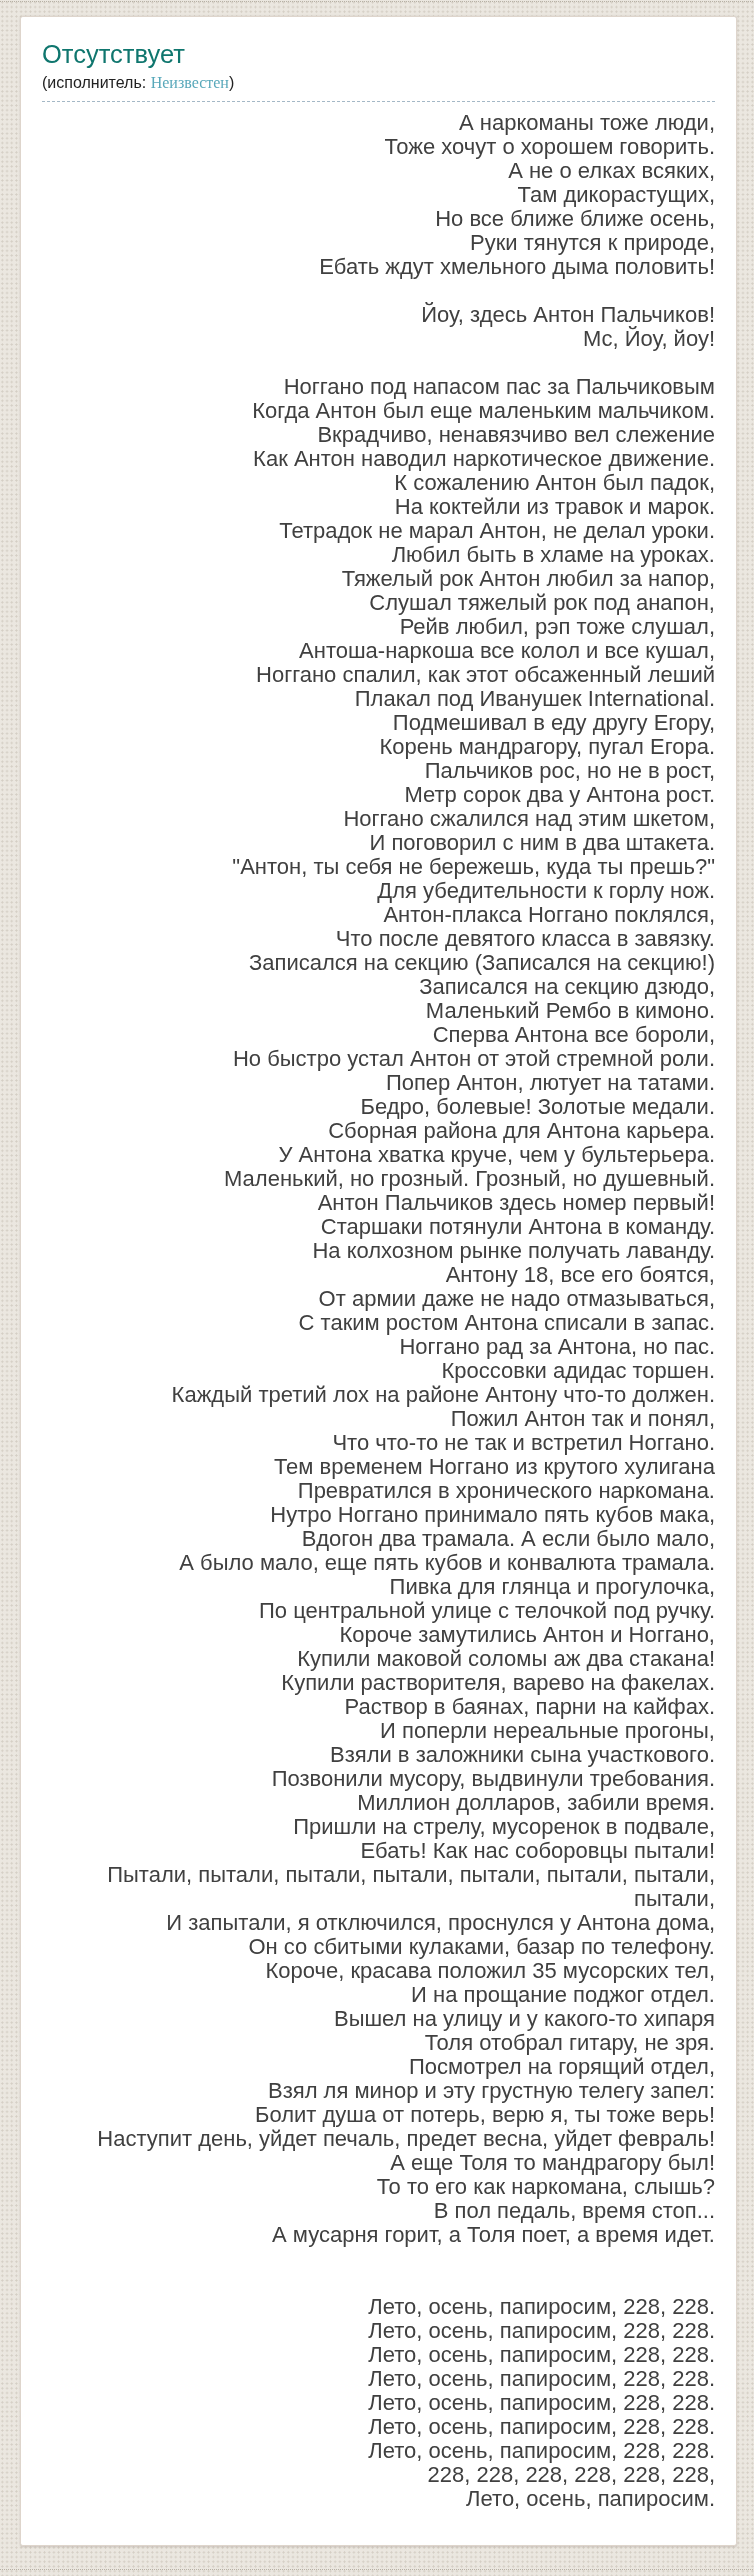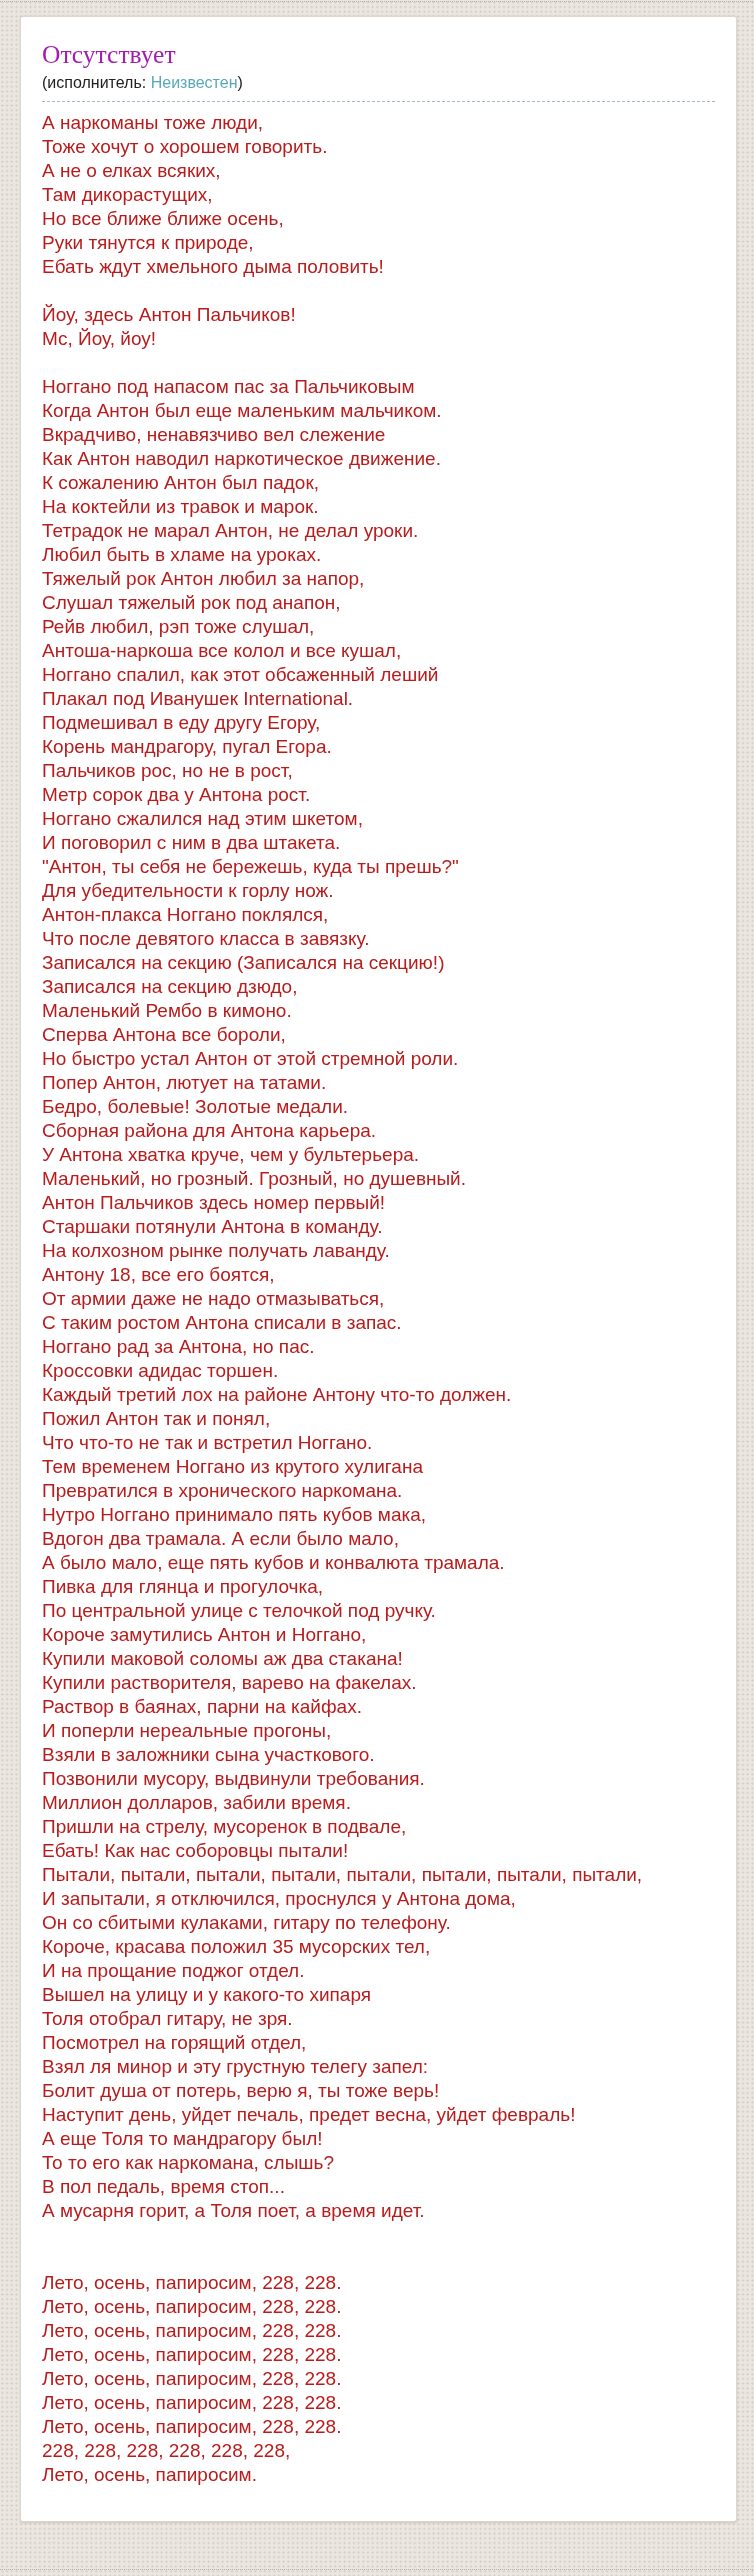--- a/index.html
+++ b/index.html
@@ -45,38 +45,39 @@
     color:#222;
     white-space:pre-wrap;
     line-height:1.3;
   }
   .artist .link{
     color:#58a8ba;
     text-decoration:none;
     cursor:pointer;
   }
   .lyrics{
-    font-size:19px;
+    font-size:22px;
     line-height:24px;
-    color:#b91c1c;
+    color:#404040;
+    text-align:right;
   }
   .stanza{margin:0 0 24px 0;}
   .stanza:last-child{margin-bottom:0;}
   .stanza.final{margin-top:48px;}
   .line{white-space:pre-wrap;}
 </style>
 </head>
 <body>
 
 <div class="page-edge top"></div>
 
 <div class="card">
   <div class="header">
-    <h1 class="title" style="color: #a21caf; font-family: Liberation Serif, serif;">Отсутствует</h1>
-    <div class="artist"><span>(исполнитель: </span><a class="link" style="color: rgb(88, 168, 186);">Неизвестен</a><span>)</span></div>
+    <h1 class="title" style="color: #0f766e;">Отсутствует</h1>
+    <div class="artist"><span>(исполнитель: </span><a class="link" style="color: rgb(88, 168, 186); font-family: Liberation Serif, serif;">Неизвестен</a><span>)</span></div>
   </div>
   <div class="lyrics">
       <div class="stanza">
         <div class="line">А наркоманы тоже люди,</div>
         <div class="line">Тоже хочут о хорошем говорить.</div>
         <div class="line">А не о елках всяких,</div>
         <div class="line">Там дикорастущих,</div>
         <div class="line">Но все ближе ближе осень,</div>
         <div class="line">Руки тянутся к природе,</div>
         <div class="line">Ебать ждут хмельного дыма половить!</div>
@@ -143,21 +144,21 @@
         <div class="line">Купили растворителя, варево на факелах.</div>
         <div class="line">Раствор в баянах, парни на кайфах.</div>
         <div class="line">И поперли нереальные прогоны,</div>
         <div class="line">Взяли в заложники сына участкового.</div>
         <div class="line">Позвонили мусору, выдвинули требования.</div>
         <div class="line">Миллион долларов, забили время.</div>
         <div class="line">Пришли на стрелу, мусоренок в подвале,</div>
         <div class="line">Ебать! Как нас соборовцы пытали!</div>
         <div class="line">Пытали, пытали, пытали, пытали, пытали, пытали, пытали, пытали,</div>
         <div class="line">И запытали, я отключился, проснулся у Антона дома,</div>
-        <div class="line">Он со сбитыми кулаками, гитару по телефону.</div>
+        <div class="line">Он со сбитыми кулаками, базар по телефону.</div>
         <div class="line">Короче, красава положил 35 мусорских тел,</div>
         <div class="line">И на прощание поджог отдел.</div>
         <div class="line">Вышел на улицу и у какого-то хипаря</div>
         <div class="line">Толя отобрал гитару, не зря.</div>
         <div class="line">Посмотрел на горящий отдел,</div>
         <div class="line">Взял ля минор и эту грустную телегу запел:</div>
         <div class="line">Болит душа от потерь, верю я, ты тоже верь!</div>
         <div class="line">Наступит день, уйдет печаль, предет весна, уйдет февраль!</div>
         <div class="line">А еще Толя то мандрагору был!</div>
         <div class="line">То то его как наркомана, слышь?</div>

